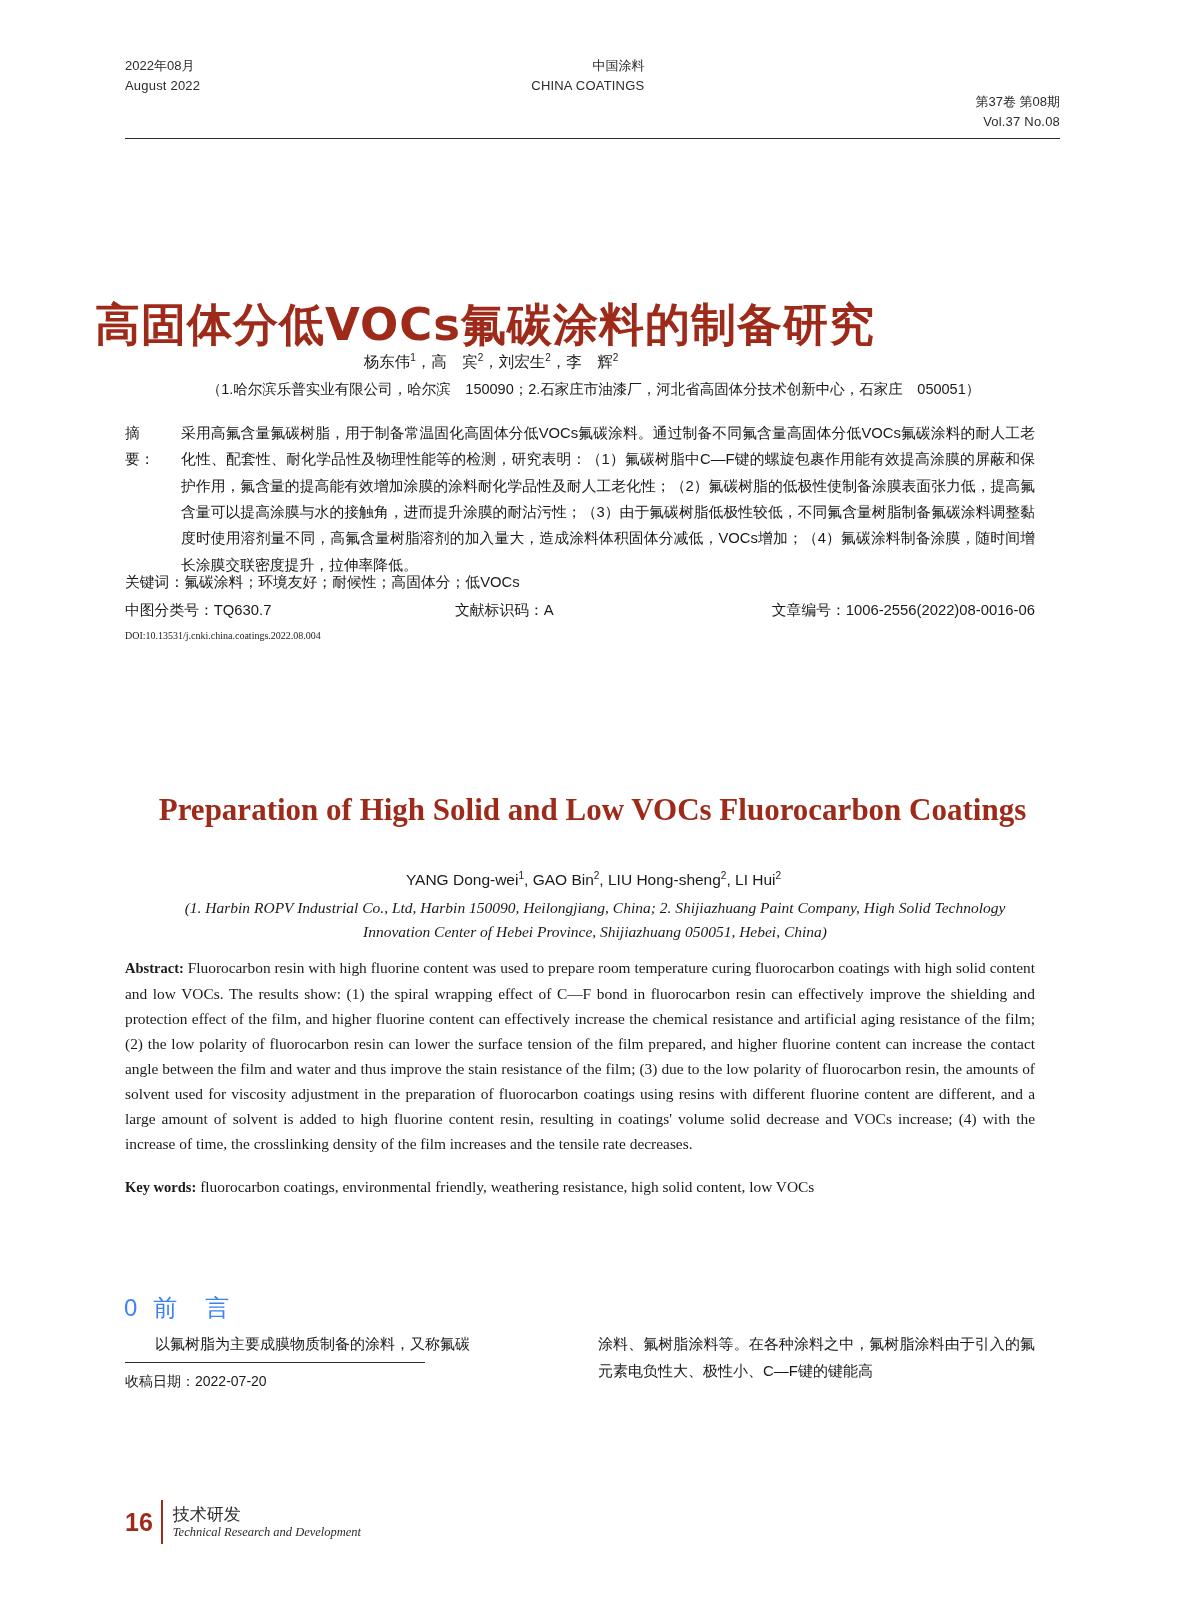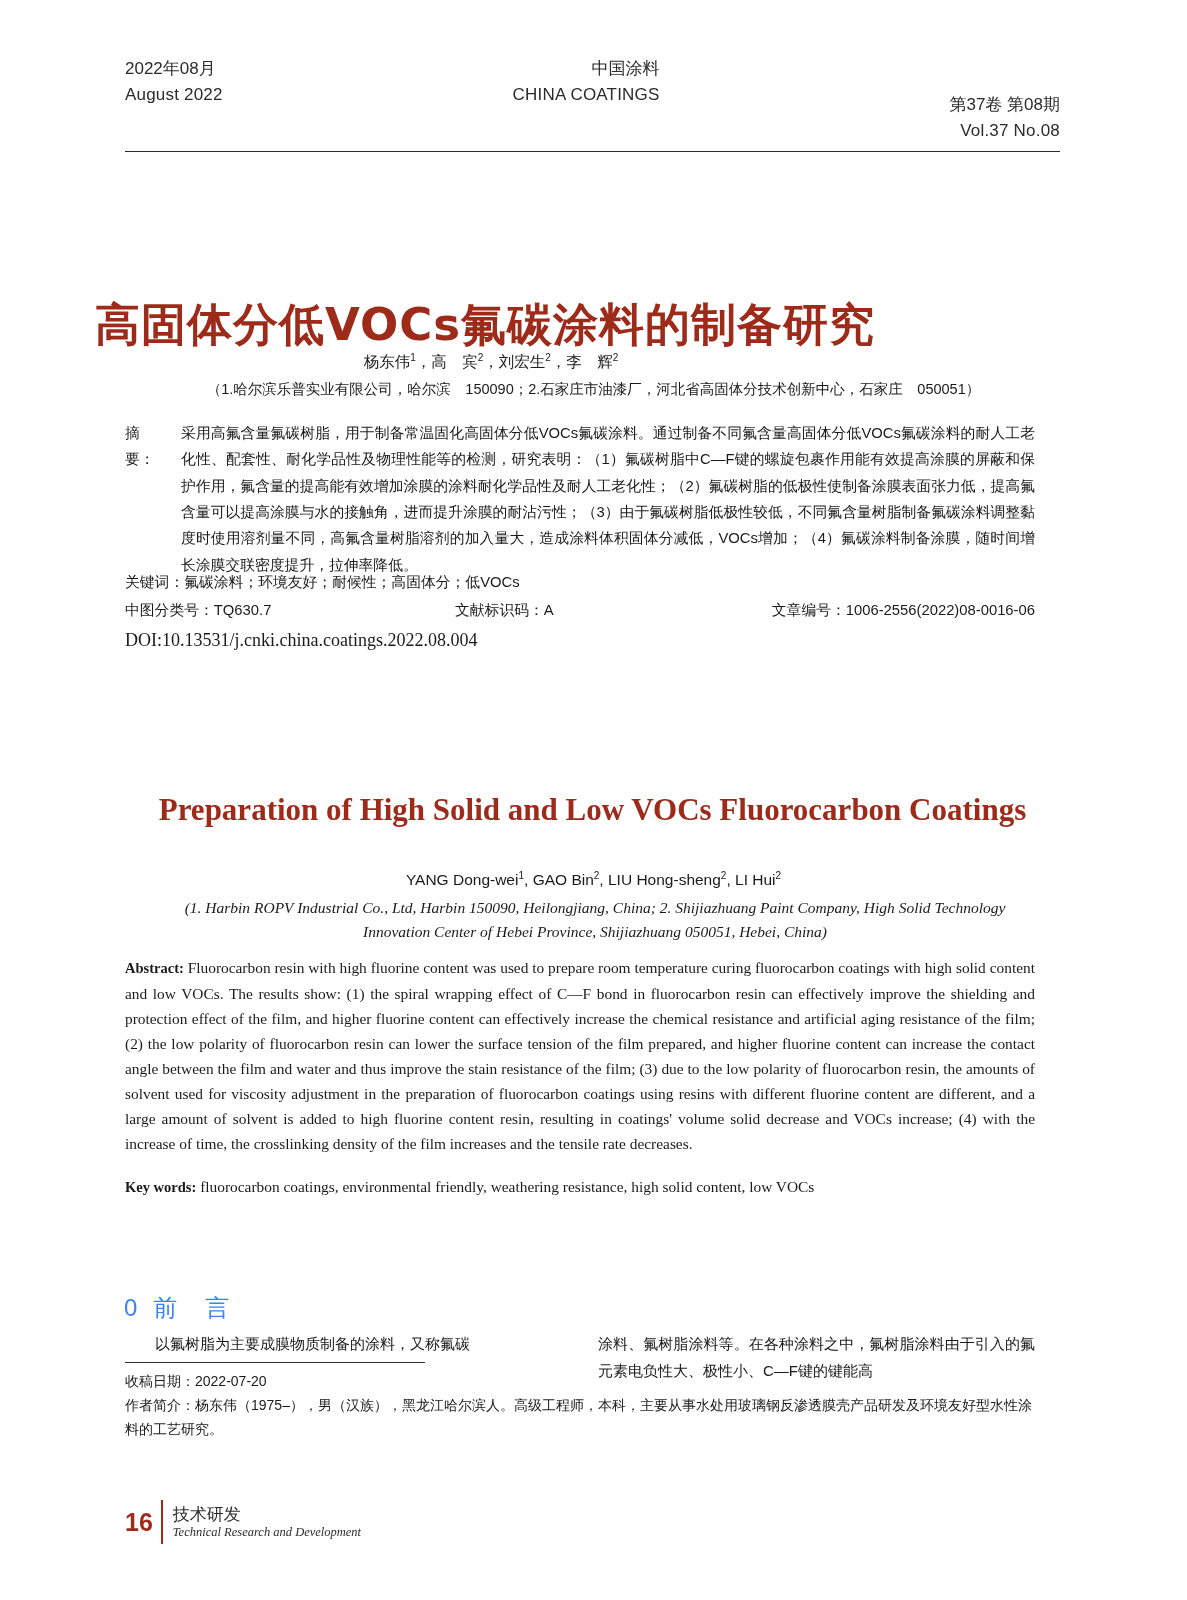--- a/index.html
+++ b/index.html
@@ -27,21 +27,21 @@
     position: absolute;
     left: 125px;
     top: 56px;
     width: 935px;
     display: flex;
     justify-content: space-between;
     align-items: flex-start;
     border-bottom: 1.2px solid #2b2b2b;
     padding-bottom: 6px;
   }
-  .runhead .col { font-size: 17px; line-height: 1.55; color: #2b2b2b; }
+  .runhead .col { font-size: 13px; line-height: 1.55; color: #2b2b2b; }
   .runhead .col.center { text-align: right; }
   .runhead .col.right { text-align: right; margin-top: 36px; }
   .runhead .en { font-family: "Liberation Sans", sans-serif; letter-spacing: .2px; }
 
   
   .cn-title {
     position: absolute;
     top: 265px;
     left: 0;
     width: 970px;
@@ -101,21 +101,21 @@
     font-size: 14.8px;
     display: flex;
   }
   .cn-class .c1 { width: 330px; }
   .cn-class .c2 { width: 290px; }
   .cn-class .c3 { flex: 1; text-align: right; }
   .cn-doi {
     position: absolute;
     top: 630px;
     left: 125px;
-    font-size: 18px;
+    font-size: 10px;
     font-family: "Liberation Serif", serif;
   }
 
   
   .en-title {
     position: absolute;
     top: 762px;
     left: 125px;
     width: 935px;
     text-align: center;
@@ -321,21 +321,20 @@
       <p class="indent">以氟树脂为主要成膜物质制备的涂料，又称氟碳</p>
     </div>
     <div class="col">
       <p>涂料、氟树脂涂料等。在各种涂料之中，氟树脂涂料由于引入的氟元素电负性大、极性小、C—F键的键能高</p>
     </div>
   </div>
 
   <div class="footnote-rule"></div>
   <div class="footnotes">
     <p>收稿日期：2022-07-20</p>
-    <p>作者简介：杨东伟（1975–），男（汉族），黑龙江哈尔滨人。高级工程师，本科，主要从事水处用玻璃钢反渗透膜壳产品研发及环境友好型水性涂料的工艺研究。</p>
   </div>
 
   <div class="footer">
     <div class="pno">16</div>
     <div class="bar"></div>
     <div class="ftext">
       <div class="cn">技术研发</div>
       <div class="en">Technical Research and Development</div>
     </div>
   </div>

